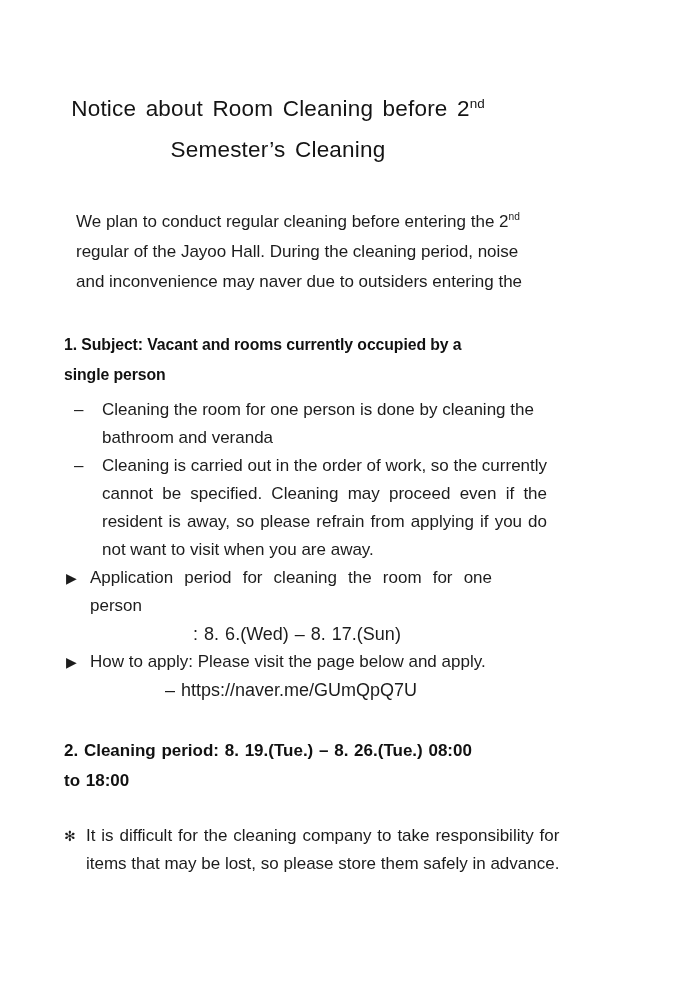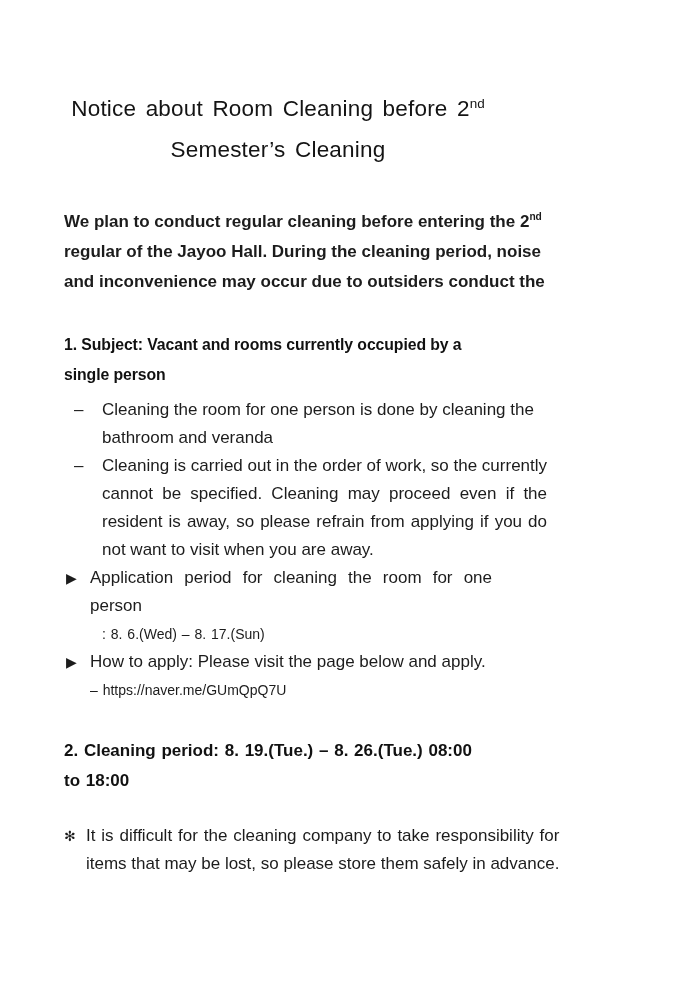--- a/index.html
+++ b/index.html
@@ -43,23 +43,22 @@
     line-height: 0;
     letter-spacing: 0;
   }
 
   
   .para {
     font-size: 17px;
     line-height: 30px;
     text-align: justify;
     text-justify: inter-word;
-    margin: 0;
+    margin: 12px;
     color: #1c1c1c;
-    font-weight: bold;
   }
   .para.intro {
     margin-top: 37px;
     text-align: justify;
   }
   
   .para.intro .ln {
     display: block;
     text-align: justify;
     text-align-last: justify;
@@ -124,25 +123,26 @@
     display: block;
     text-align: justify;
     text-align-last: justify;
     white-space: nowrap;
   }
   .bullet-row .btext .ln.last {
     text-align-last: left;
   }
 
   .sub-line {
-    font-size: 14px;
+    font-size: 18px;
     line-height: 28px;
     margin: 0;
     padding-left: 38px;
     word-spacing: 1px;
+    text-align: center;
   }
   .sub-line.dash-url {
     padding-left: 26px;
   }
 
   .gap-sm { height: 6px; }
 
   .footnote-block { margin-top: 26px; }
 </style>
 </head>
@@ -151,21 +151,21 @@
 <div class="page">
 
   <h1 class="doc-title">
     <span class="ttl-line"><span>Notice about Room Cleaning before 2</span><sup class="ord">nd</sup></span>
     <span class="ttl-line">Semester’s Cleaning</span>
   </h1>
 
   <p class="para intro">
     <span class="ln"><span>We plan to conduct regular cleaning before entering the 2</span><sup class="ord">nd</sup></span>
     <span class="ln">regular of the Jayoo Hall. During the cleaning period, noise</span>
-    <span class="ln">and inconvenience may occur due to outsiders conduct the</span>
+    <span class="ln">and inconvenience may naver due to outsiders entering the</span>
   </p>
 
   <p class="item-heading bold-condensed">1. Subject: Vacant and rooms currently occupied by a single person</p>
 
   <div class="gap-sm"></div>
 
   <div class="bullet-row">
     <span class="mark">–</span>
     <span class="btext">
       <span class="ln">Cleaning the room for one person is done by cleaning the</span>

